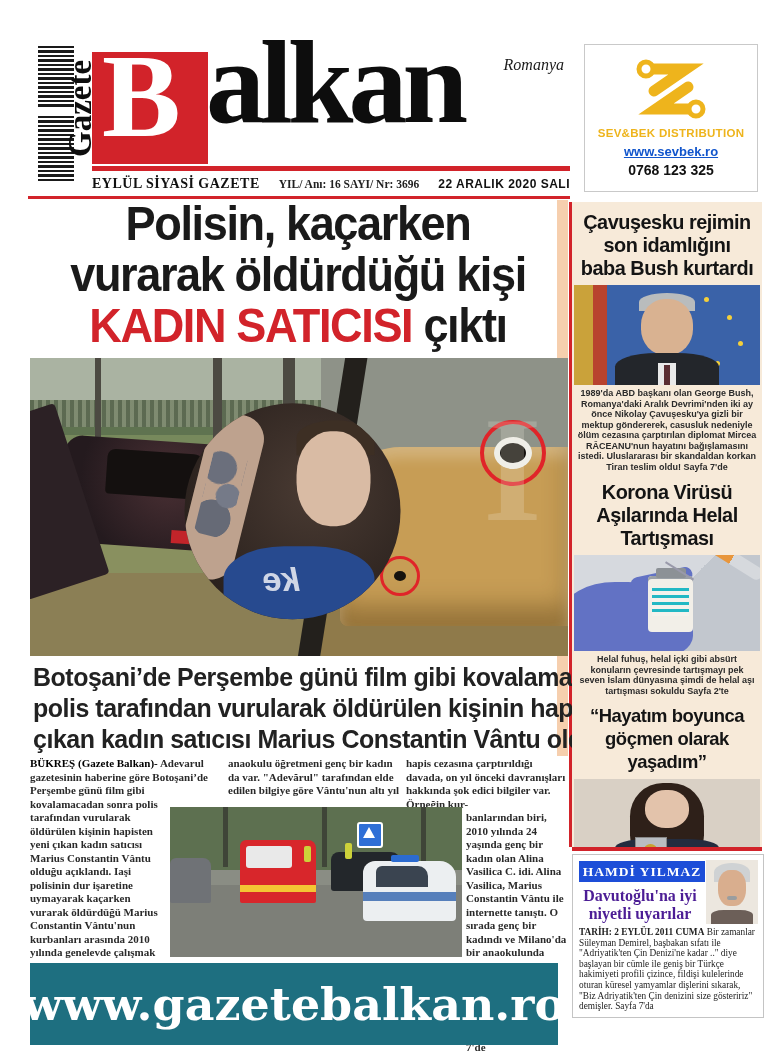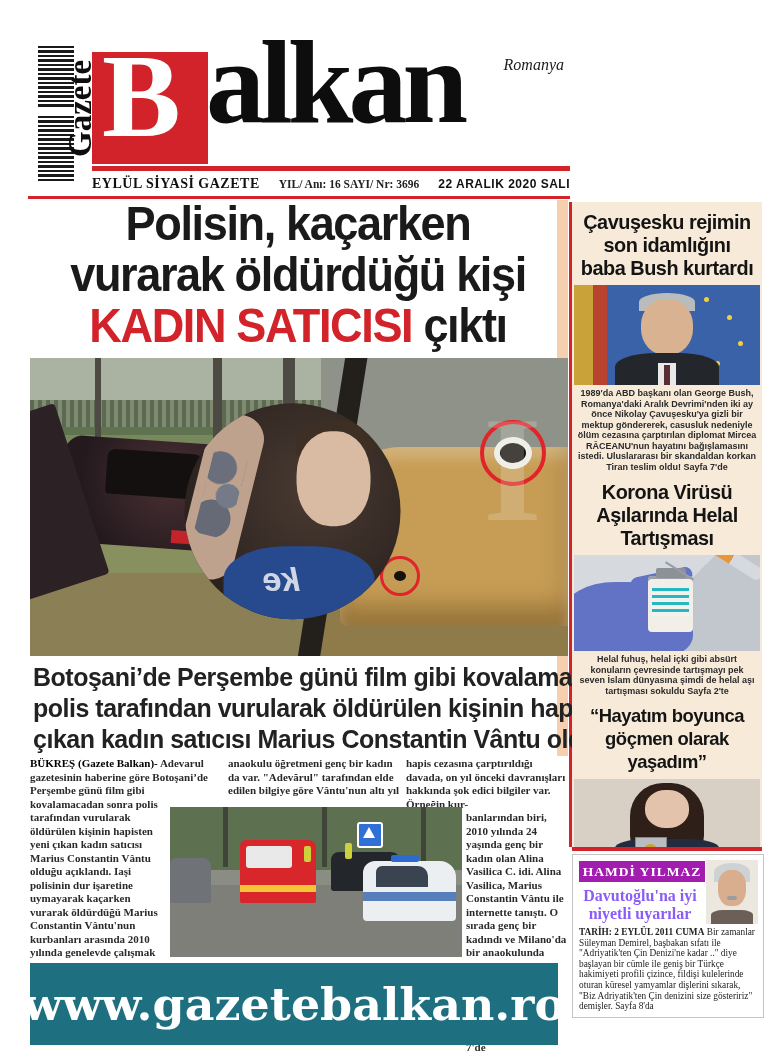--- a/index.html
+++ b/index.html
@@ -155,30 +155,30 @@
   .ph-woman{height:88px;background:#d9d0c5;}
   .ph-woman .hair{position:absolute;left:30%;top:4%;width:40%;height:86%;background:#2e2019;border-radius:44% 44% 30% 30%;}
   .ph-woman .face{position:absolute;left:38%;top:12%;width:24%;height:44%;background:#e3c3ab;border-radius:46%;}
   .ph-woman .torso{position:absolute;left:22%;bottom:-2%;width:56%;height:34%;background:#232c3f;border-radius:30% 30% 0 0;}
   .ph-woman .award{position:absolute;left:33%;bottom:6%;width:16%;height:26%;background:#b9bdc2;border:1px solid #888;}
   .ph-woman .medal{position:absolute;left:37.5%;bottom:12%;width:7%;height:14%;background:#c9a232;border-radius:50%;}
 
   
   #hamdibox{position:absolute;left:572px;top:854px;width:190px;height:162px;background:#fff;
             border:1px solid #c4c4c4;}
-  .hy-banner{position:absolute;left:6px;top:6px;width:126px;height:21px;background:#a21caf;color:#fff;
+  .hy-banner{position:absolute;left:6px;top:6px;width:126px;height:21px;background:#1d4ed8;color:#fff;
              display:flex;align-items:center;justify-content:center;
              font-family:"Liberation Serif",serif;font-weight:bold;font-size:13.5px;letter-spacing:1px;text-align:center;}
   .hy-photo{position:absolute;right:5px;top:5px;width:52px;height:64px;background:#ece7df;overflow:hidden;}
   .hy-photo .hair{position:absolute;left:16%;top:4%;width:68%;height:30%;background:#cfd2d4;border-radius:50% 50% 0 0;}
   .hy-photo .face{position:absolute;left:24%;top:16%;width:52%;height:56%;background:#d9ae8e;border-radius:44%;}
   .hy-photo .mus{position:absolute;left:40%;top:56%;width:20%;height:7%;background:#9a9d9f;border-radius:2px;}
   .hy-photo .body{position:absolute;left:10%;bottom:-4%;width:80%;height:26%;background:#6c5f58;border-radius:30% 30% 0 0;}
   .hy-head{position:absolute;left:6px;top:32px;width:122px;font-family:"Liberation Serif",serif;
-           font-weight:bold;font-size:16px;line-height:18px;text-align:center;color:#8b5cf6;}
+           font-weight:bold;font-size:16px;line-height:18px;text-align:center;color:#4c1d95;}
   .hy-body{position:absolute;left:6px;top:72px;width:178px;font-family:"Liberation Serif",serif;
            font-size:9.3px;line-height:10.6px;color:#222;}
   .hy-date{font-weight:bold;text-align:center;}
 </style>
 </head>
 <body>
 
 <div id="page">
 
   <div id="masthead">
@@ -192,20 +192,33 @@
     <div class="romanya">Romanya</div>
     <div class="mast-redline"></div>
     <div class="mast-inforow">
       <span class="tagline">EYLÜL SİYASİ GAZETE</span>
       <span class="issue">YIL/ Anı: 16 SAYI/ Nr: 3696</span>
       <span class="dateline">22 ARALIK 2020 SALI</span>
     </div>
     <div class="mast-redline2"></div>
   </div>
 
+  <div id="adbox">
+    <svg class="adlogo" width="86" height="72" viewBox="0 0 86 72">
+      <g stroke="#eeb41c" stroke-width="11" fill="none" stroke-linecap="round">
+        <path d="M18 16 L58 16 L26 38"></path>
+        <path d="M68 56 L28 56 L60 34"></path>
+      </g>
+      <circle cx="18" cy="16" r="7" fill="#fff" stroke="#eeb41c" stroke-width="5"></circle>
+      <circle cx="68" cy="56" r="7" fill="#fff" stroke="#eeb41c" stroke-width="5"></circle>
+    </svg>
+    <div class="adbrand">SEV&amp;BEK DISTRIBUTION</div>
+    <a class="adurl" href="#">www.sevbek.ro</a>
+    <div class="adphone">0768 123 325</div>
+  </div>
 
   <div id="headline">
     <span class="hl">Polisin, kaçarken</span>
     <span class="hl">vurarak öldürdüğü kişi</span>
     <span class="hl"><span class="red">KADIN SATICISI</span><span> çıktı</span></span>
   </div>
 
   <div id="pinkband"></div>
   <div id="redvert"></div>
 
@@ -328,17 +341,17 @@
   <div id="hamdibox">
     <div class="hy-banner">HAMDİ YILMAZ</div>
     <div class="hy-photo">
       <div class="hair"></div>
       <div class="face"></div>
       <div class="mus"></div>
       <div class="body"></div>
     </div>
     <div class="hy-head">Davutoğlu'na iyi niyetli uyarılar</div>
     <div class="hy-body">
-      <span class="hy-date">TARİH: 2 EYLÜL 2011 CUMA</span><span> Bir zamanlar Süleyman Demirel, başbakan sıfatı ile "Adriyatik'ten Çin Denizi'ne kadar .." diye başlayan bir cümle ile geniş bir Türkçe hakimiyeti profili çizince, fildişi kulelerinde oturan küresel yamyamlar dişlerini sıkarak, "Biz Adriyatik'ten Çin denizini size gösteririz" demişler. Sayfa 8'da</span>
+      <span class="hy-date">TARİH: 2 EYLÜL 2011 CUMA</span><span> Bir zamanlar Süleyman Demirel, başbakan sıfatı ile "Adriyatik'ten Çin Denizi'ne kadar .." diye başlayan bir cümle ile geniş bir Türkçe hakimiyeti profili çizince, fildişi kulelerinde oturan küresel yamyamlar dişlerini sıkarak, "Biz Adriyatik'ten Çin denizini size gösteririz" demişler. Sayfa 7'da</span>
     </div>
   </div>
 
 </div>
 
 </body></html>

